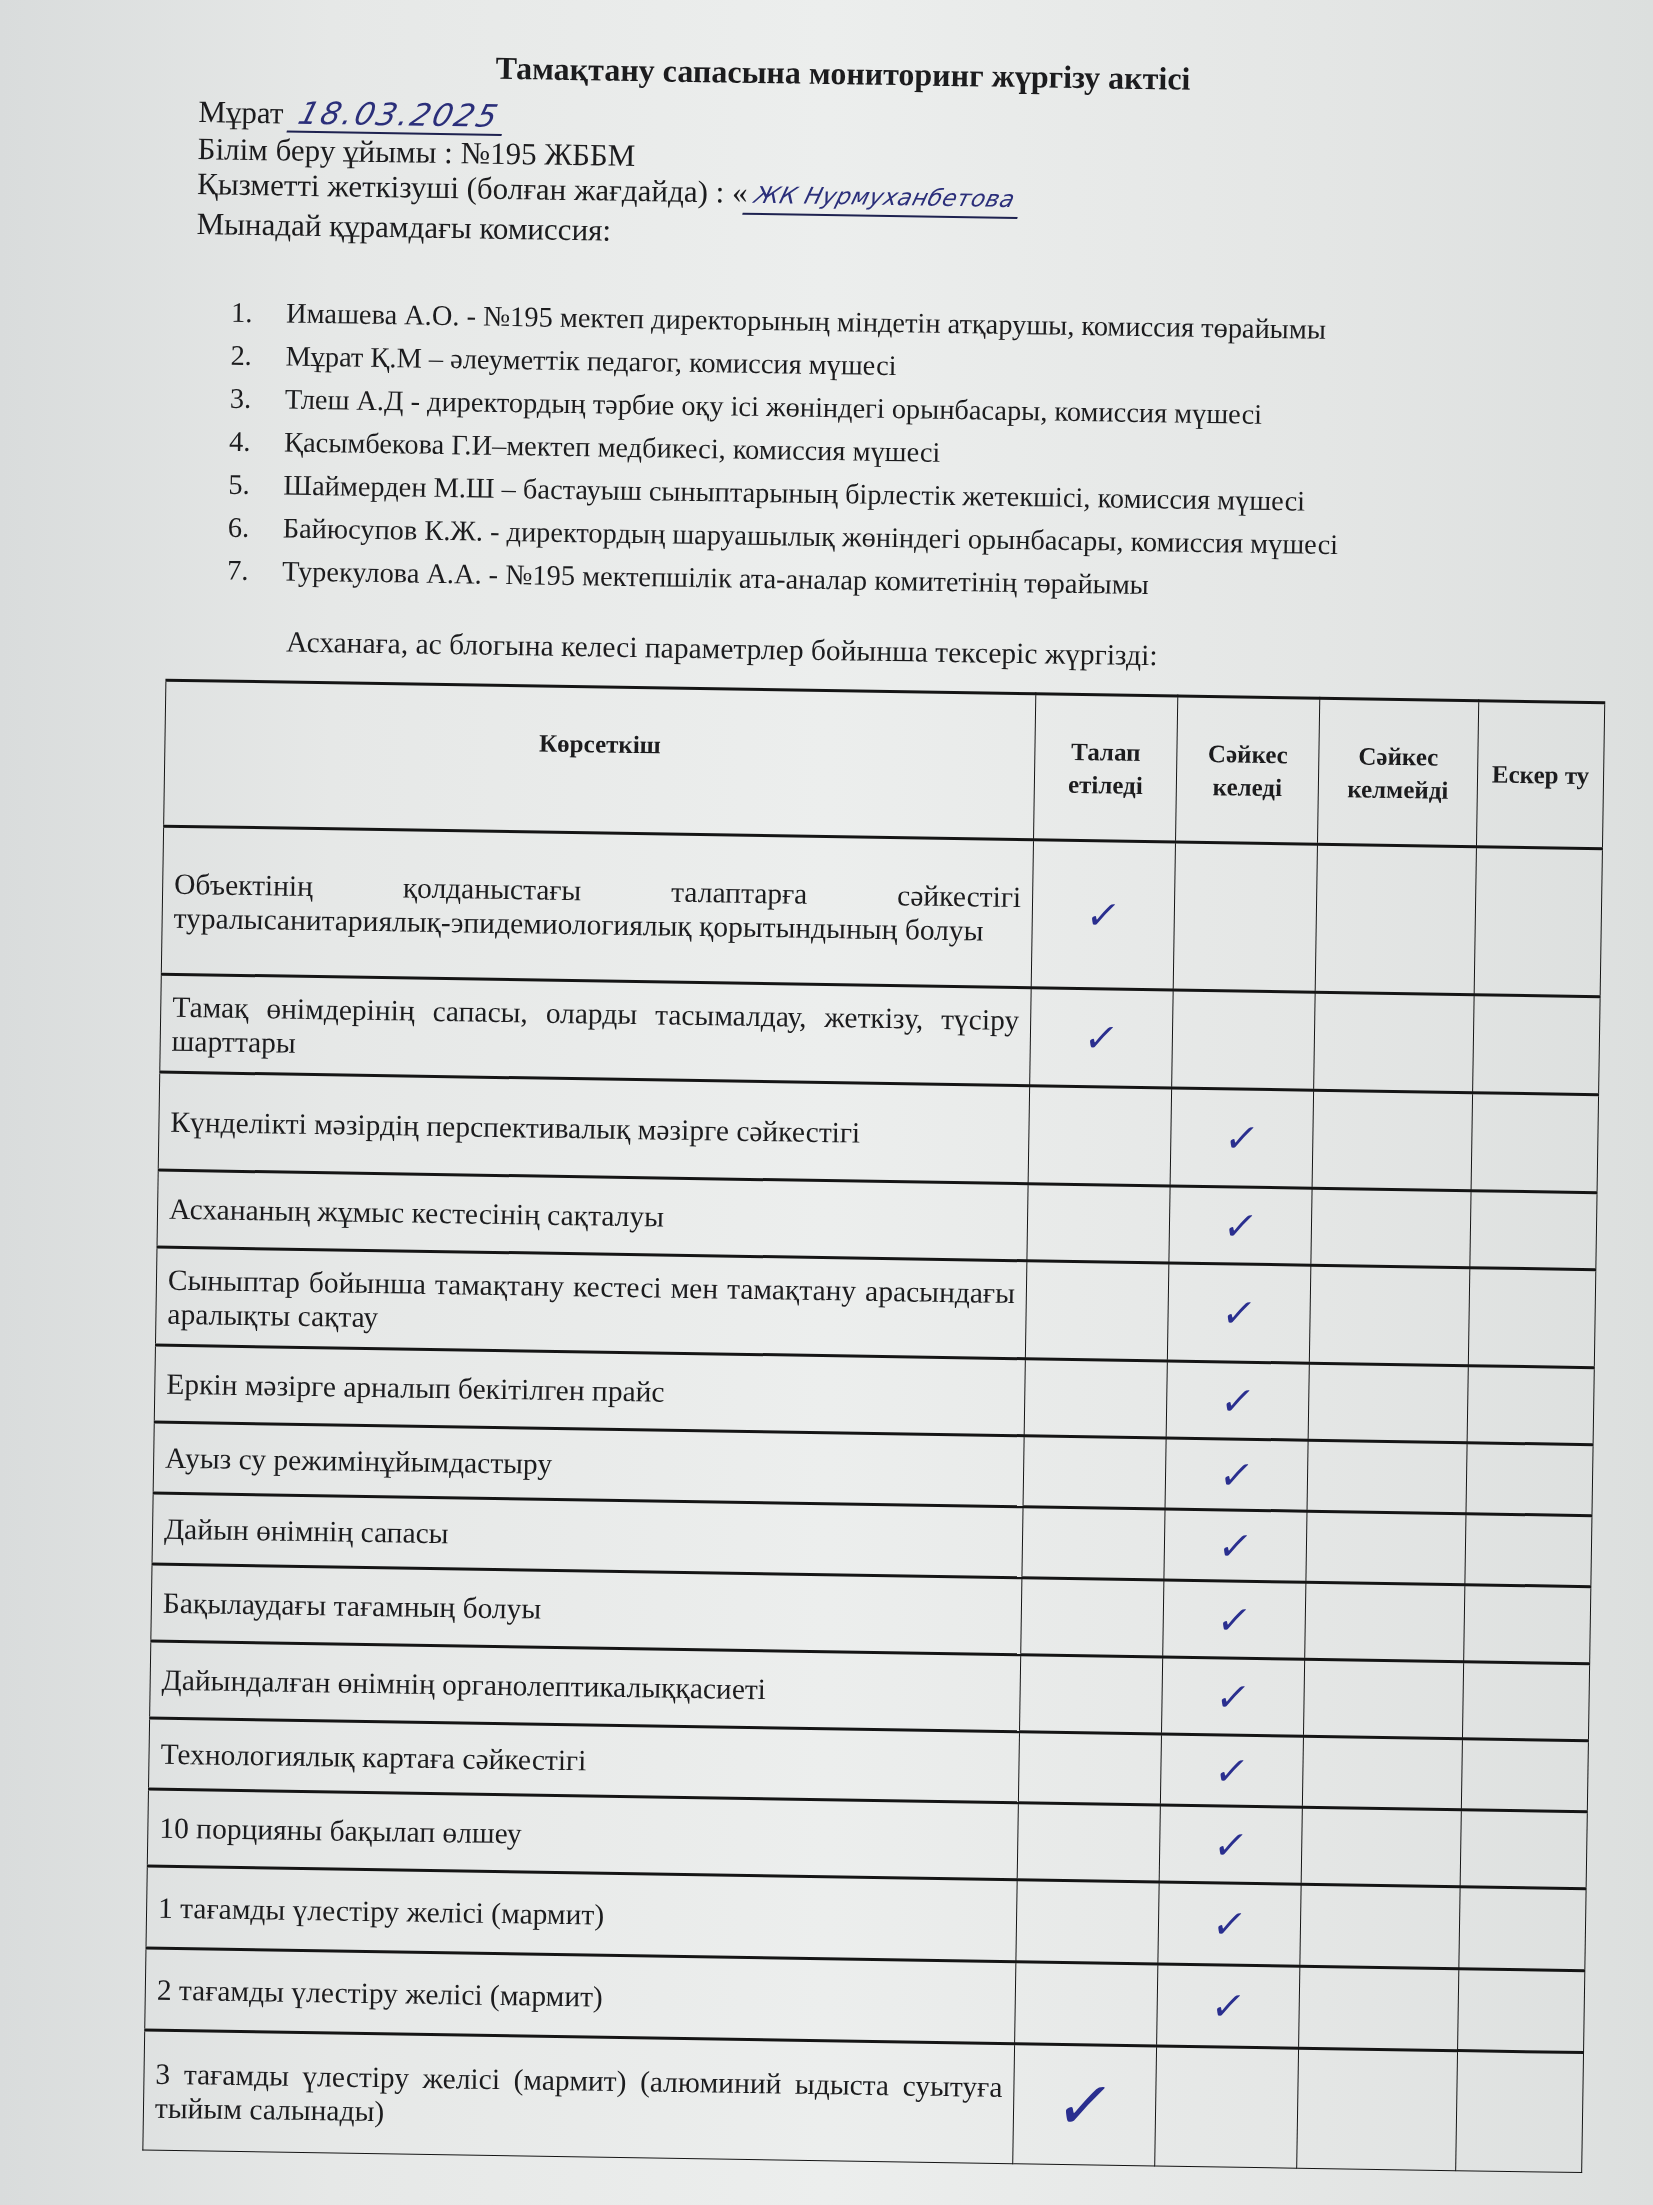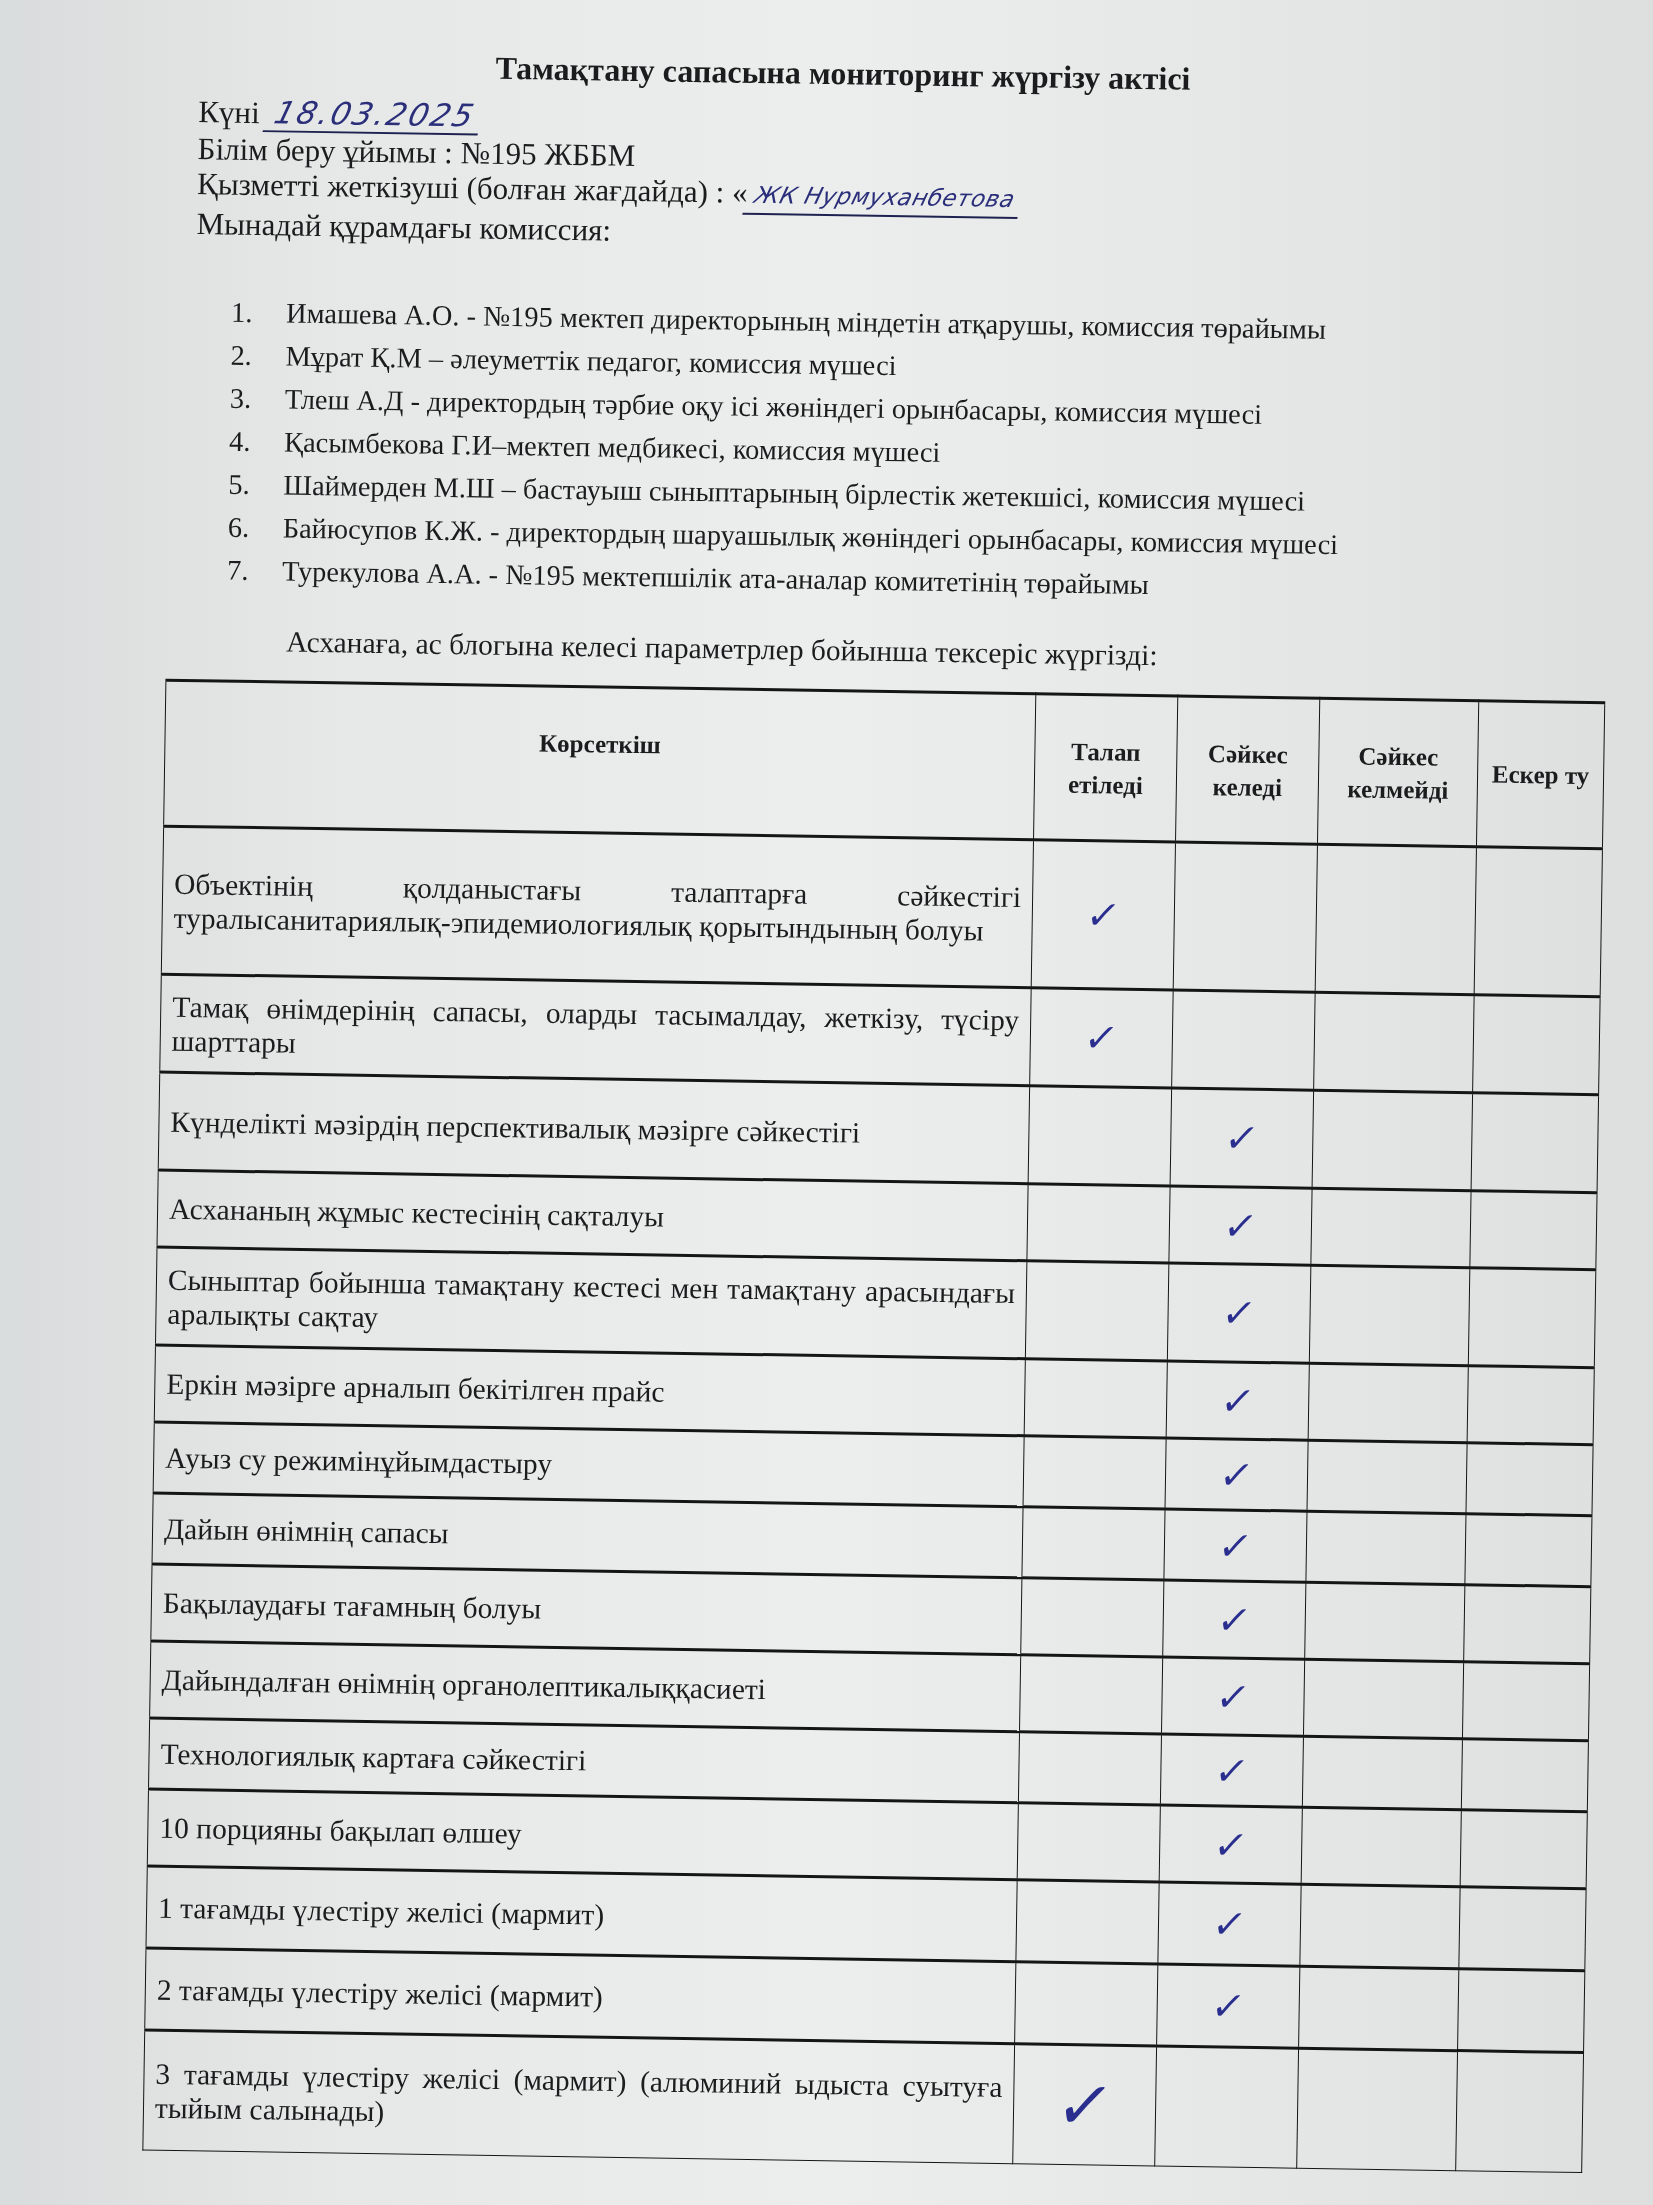--- a/index.html
+++ b/index.html
@@ -49,21 +49,21 @@
   .c1 { width: 870px; } .c2 { width: 142px; } .c3 { width: 142px; } .c4 { width: 159px; } .c5 { width: 126px; }
 </style>
 </head>
 <body>
 
 <div class="page">
   <div class="title">Тамақтану сапасына мониторинг жүргізу актісі</div>
 
   <div class="meta">
     <div class="line">
-      <span>Күні</span>
+      <span>Мұрат</span>
       <span class="hand">18.03.2025</span>
     </div>
     <div class="line">Білім беру ұйымы : №195 ЖББМ</div>
     <div class="line">
       <span>Қызметті жеткізуші (болған жағдайда) : «</span><span class="hand small">ЖК Нурмуханбетова</span>
     </div>
     <div class="line">Мынадай құрамдағы комиссия:</div>
   </div>
 
   <ul class="committee" id="committee">

